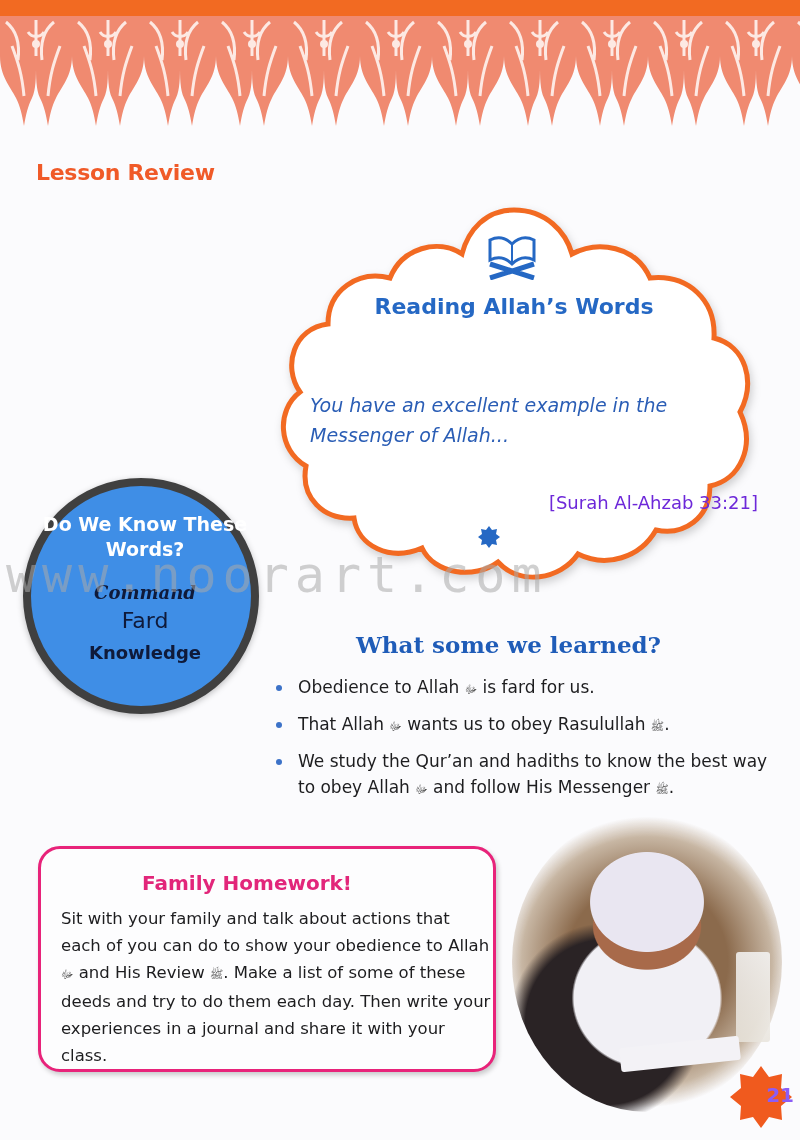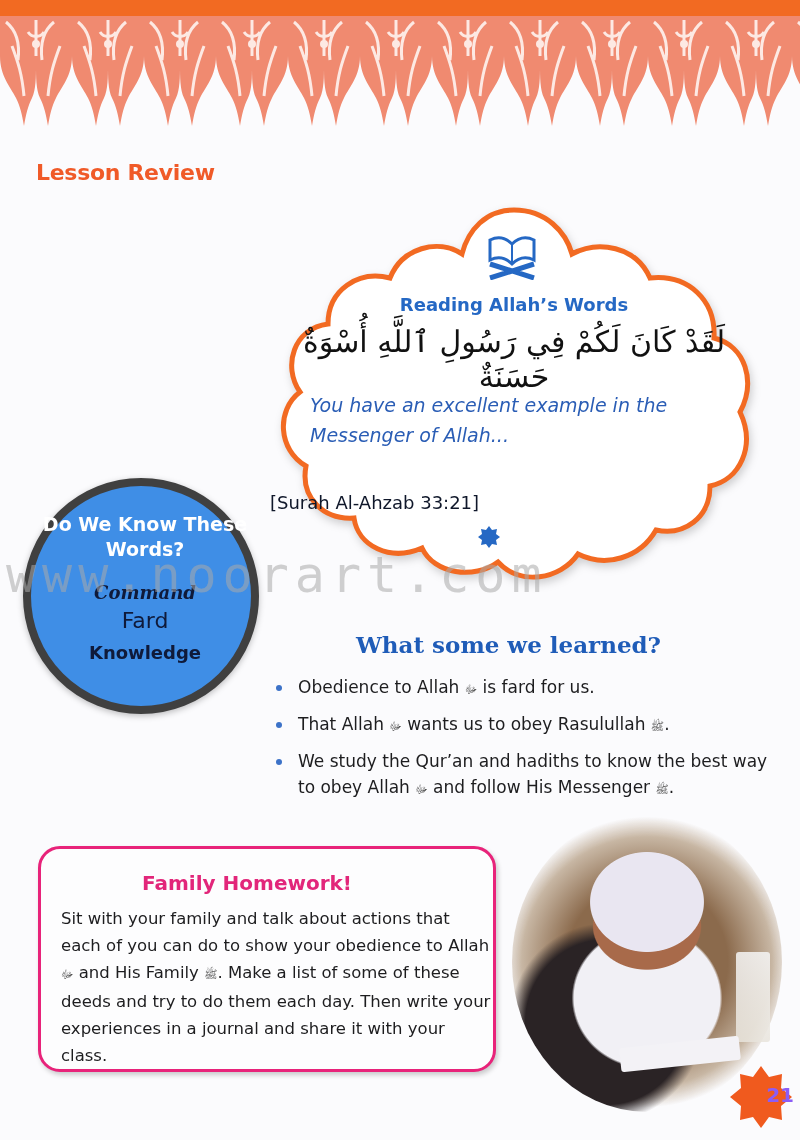--- a/index.html
+++ b/index.html
@@ -29,34 +29,34 @@
     }
 
     
     .cloud {
       position: absolute; left: 270px; top: 196px; width: 488px; height: 390px;
     }
     .cloud svg.cloud-shape { position: absolute; left: 0; top: 0; filter: drop-shadow(2px 4px 4px rgba(0,0,0,0.18)); }
     .quran-icon { position: absolute; left: 214px; top: 38px; width: 56px; height: 46px; }
     .cloud-title {
       position: absolute; left: 0; width: 488px; top: 98px; text-align: center;
-      font-weight: bold; font-size: 18px; color: #2568c4;
+      font-weight: bold; font-size: 22px; color: #2568c4;
     }
     .arabic {
       position: absolute; left: 0; width: 488px; top: 128px; text-align: center;
       font-family: "DejaVu Serif", serif; font-size: 30px; color: #111;
       direction: rtl;
     }
     .translation {
       position: absolute; left: 40px; width: 408px; top: 194px; 
       font-style: italic; font-size: 19px; line-height: 30px; color: #2a5db5;
     }
     .reference {
-      position: absolute; left: 0; width: 488px; top: 296px; text-align: left;
-      font-size: 18px; color: #0f172a;
+      position: absolute; left: 0; width: 488px; top: 296px; text-align: right;
+      font-size: 18px; color: #6d28d9;
     }
     .star-icon { position: absolute; left: 208px; top: 330px; width: 22px; height: 22px; }
 
     
     .words-circle {
       position: absolute; left: 23px; top: 478px; width: 236px; height: 236px;
       border-radius: 50%; background: #3f8ee6;
       border: 8px solid #404040;
       box-shadow: 0 2px 6px rgba(0,0,0,0.25);
       text-align: center;
@@ -165,21 +165,20 @@
              C54 324 30 302 36 270 C8 254 6 214 30 196
              C12 170 24 132 58 128 C58 94 88 74 120 82
              C132 52 168 42 192 58 C198 34 216 14 244 14 Z" fill="#ffffff" stroke="#f26a22" stroke-width="5"></path>
   </svg>
   <svg class="quran-icon" viewBox="0 0 56 46">
     <path d="M6 6 C14 2 22 4 28 10 C34 4 42 2 50 6 V26 C42 22 34 24 28 30 C22 24 14 22 6 26 Z" fill="none" stroke="#2568c4" stroke-width="3"></path>
     <path d="M28 10 V30" stroke="#2568c4" stroke-width="2"></path>
     <path d="M6 30 L50 44 M50 30 L6 44" stroke="#2568c4" stroke-width="5"></path>
   </svg>
   <div class="cloud-title">Reading Allah’s Words</div>
-  <div class="arabic">لَقَدْ كَانَ لَكُمْ فِي رَسُولِ ٱللَّهِ أُسْوَةٌ حَسَنَةٌ</div>
   <div class="translation">You have an excellent example in the Messenger of Allah...</div>
   <div class="reference">[Surah Al-Ahzab 33:21]</div>
   <svg class="star-icon" viewBox="0 0 22 22">
     <polygon points="11,0 14,4 19,3 18,8 22,11 18,14 19,19 14,18 11,22 8,18 3,19 4,14 0,11 4,8 3,3 8,4" fill="#2568c4"></polygon>
   </svg>
 </div>
 
 <div class="words-circle">
   <div class="q">Do We Know These Words?</div>
   <div class="w w1">Command</div>
@@ -200,21 +199,21 @@
     <span>That Allah </span><span class="honorific">ﷻ</span><span> wants us to obey Rasulullah </span><span class="honorific">ﷺ</span><span>.</span>
   </li>
   <li>
     <span class="bullet"></span>
     <span>We study the Qur’an and hadiths to know the best way to obey Allah </span><span class="honorific">ﷻ</span><span> and follow His Messenger </span><span class="honorific">ﷺ</span><span>.</span>
   </li>
 </ul>
 
 <div class="homework">
   <div class="homework-title">Family Homework!</div>
-  <p class="homework-body"><span>Sit with your family and talk about actions that each of you can do to show your obedience to Allah </span><span class="honorific">ﷻ</span><span> and His Family </span><span class="honorific">ﷺ</span><span>. Make a list of some of these deeds and try to do them each day. Then write your experiences in a journal and share it with your class.</span></p>
+  <p class="homework-body"><span>Sit with your family and talk about actions that each of you can do to show your obedience to Allah </span><span class="honorific">ﷻ</span><span> and His Review </span><span class="honorific">ﷺ</span><span>. Make a list of some of these deeds and try to do them each day. Then write your experiences in a journal and share it with your class.</span></p>
 </div>
 
 <div class="photo"></div>
 <div class="photo-glass"></div>
 <div class="photo-notebook"></div>
 
 <svg class="page-badge" viewBox="0 0 66 66">
   <polygon points="33,2 41,13 54,10 53,24 64,33 53,42 54,56 41,53 33,64 25,53 12,56 13,42 2,33 13,24 12,10 25,13" fill="#f05a1e"></polygon>
 </svg>
 <div class="page-number">21</div>

